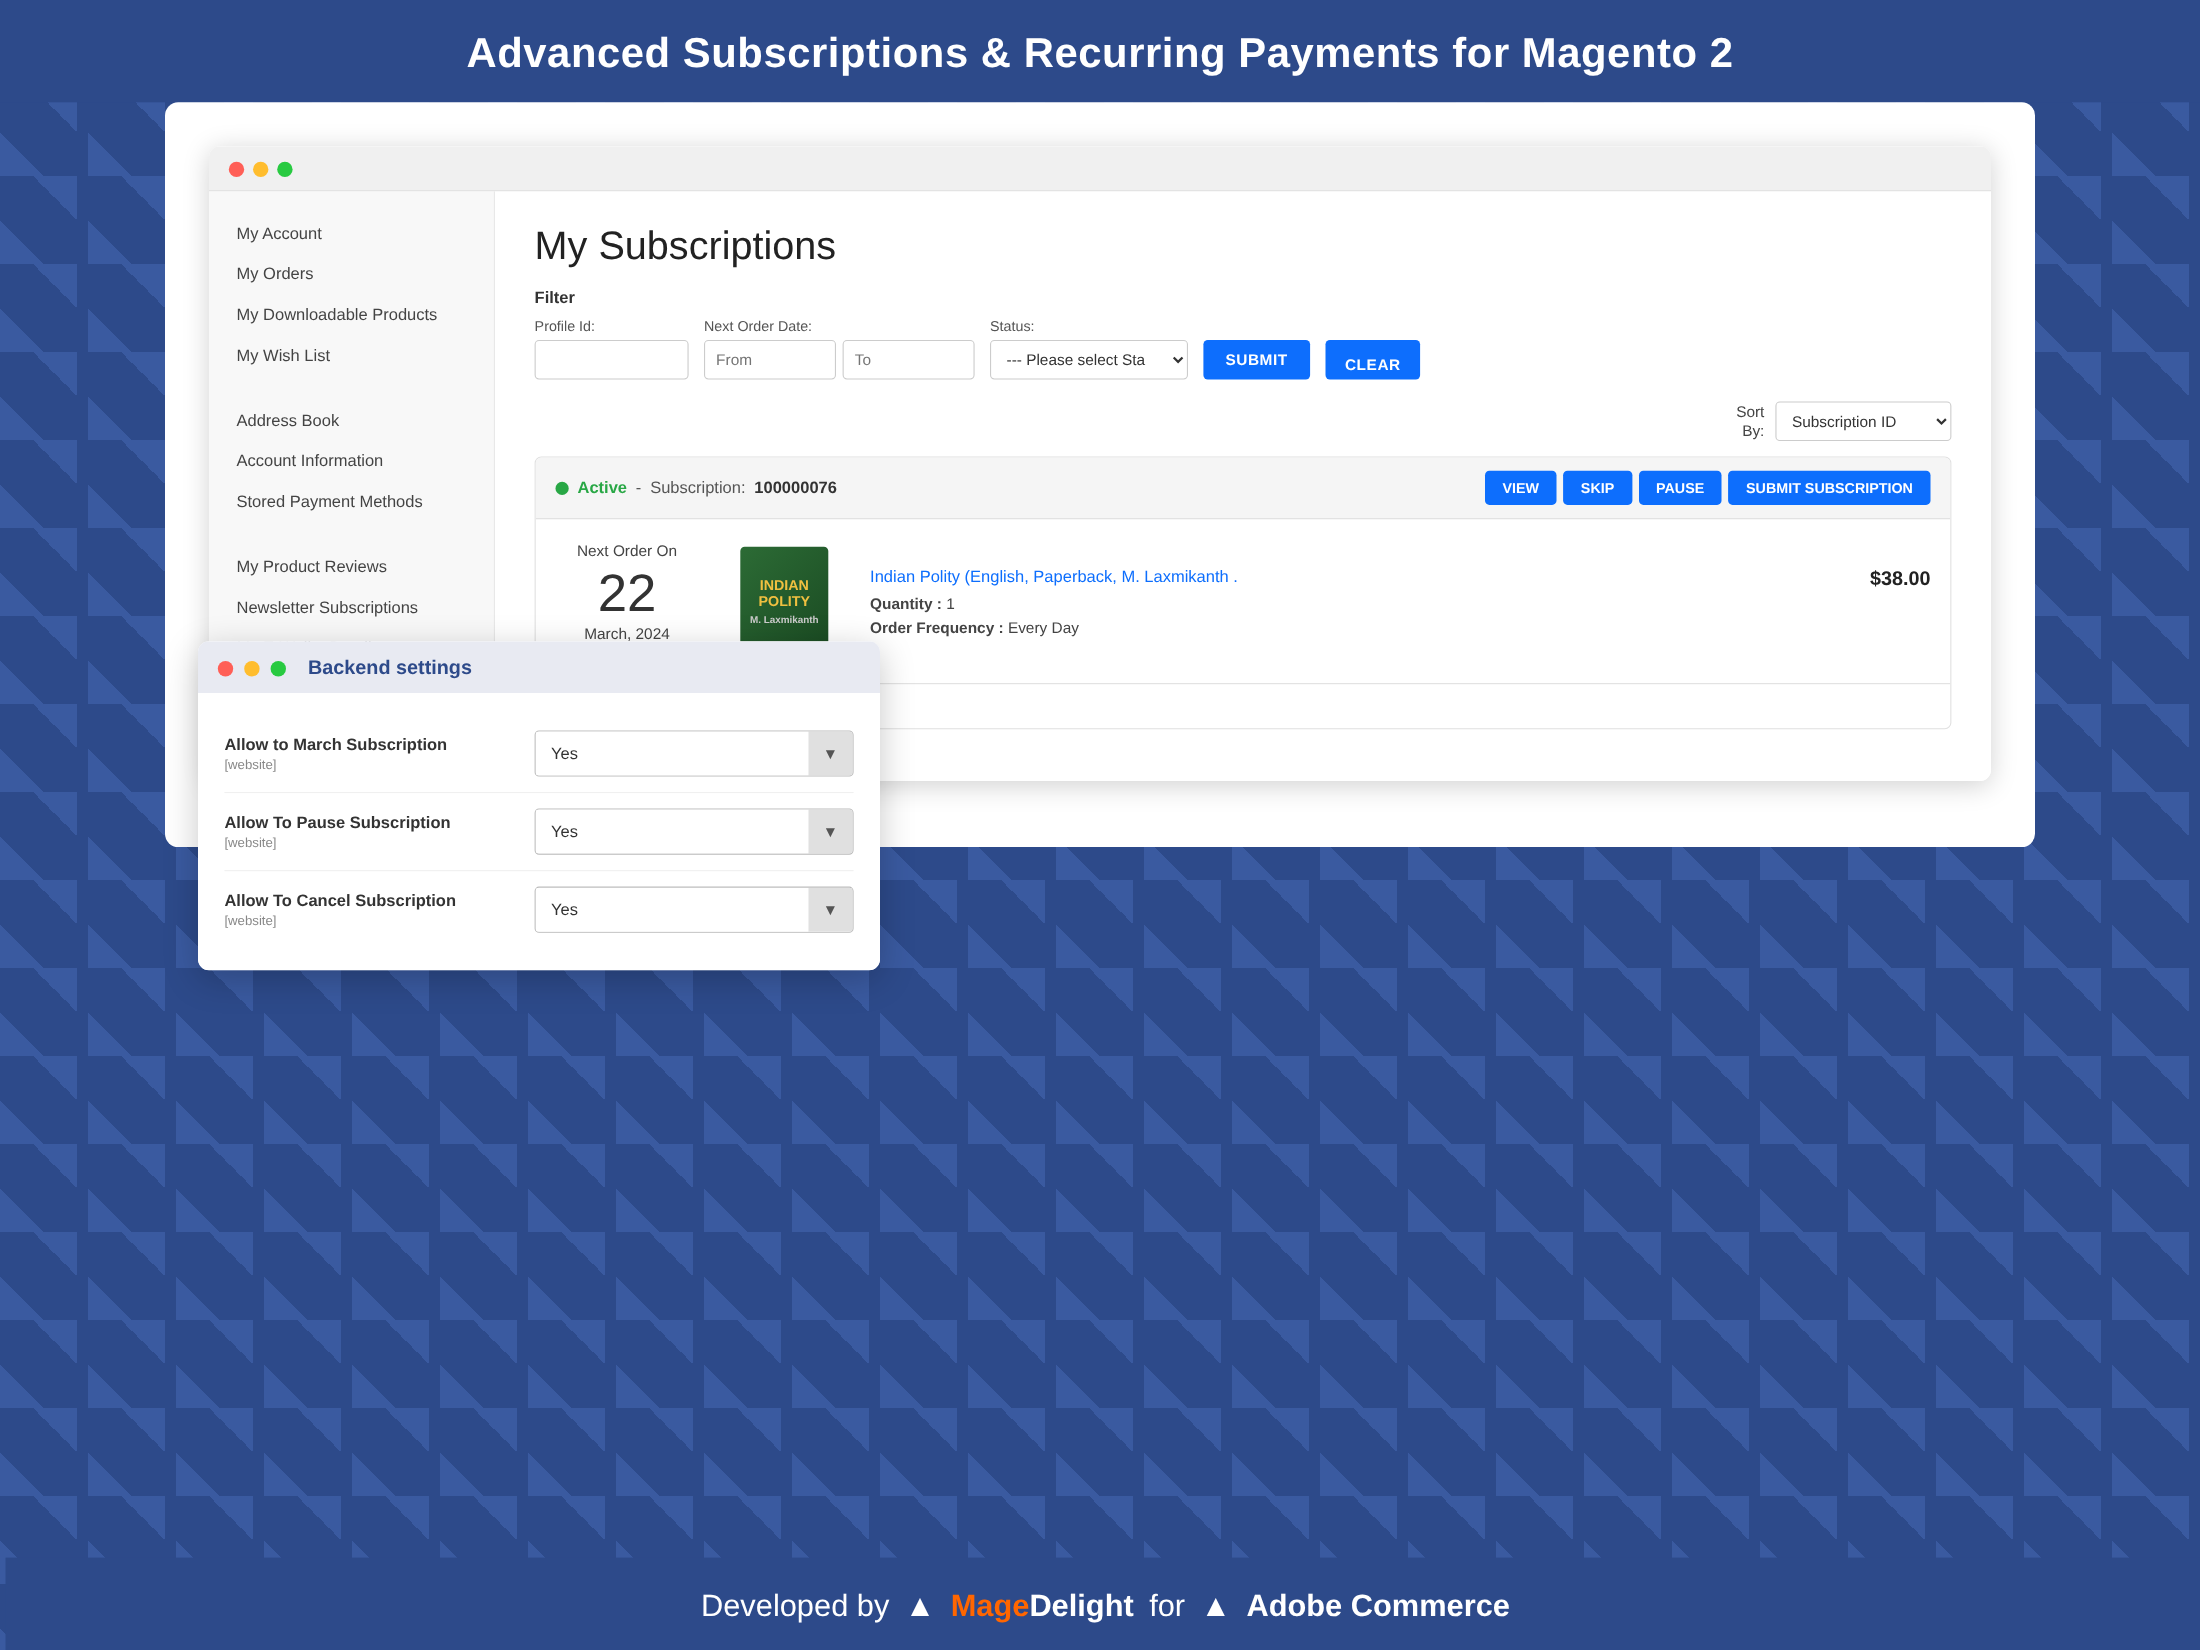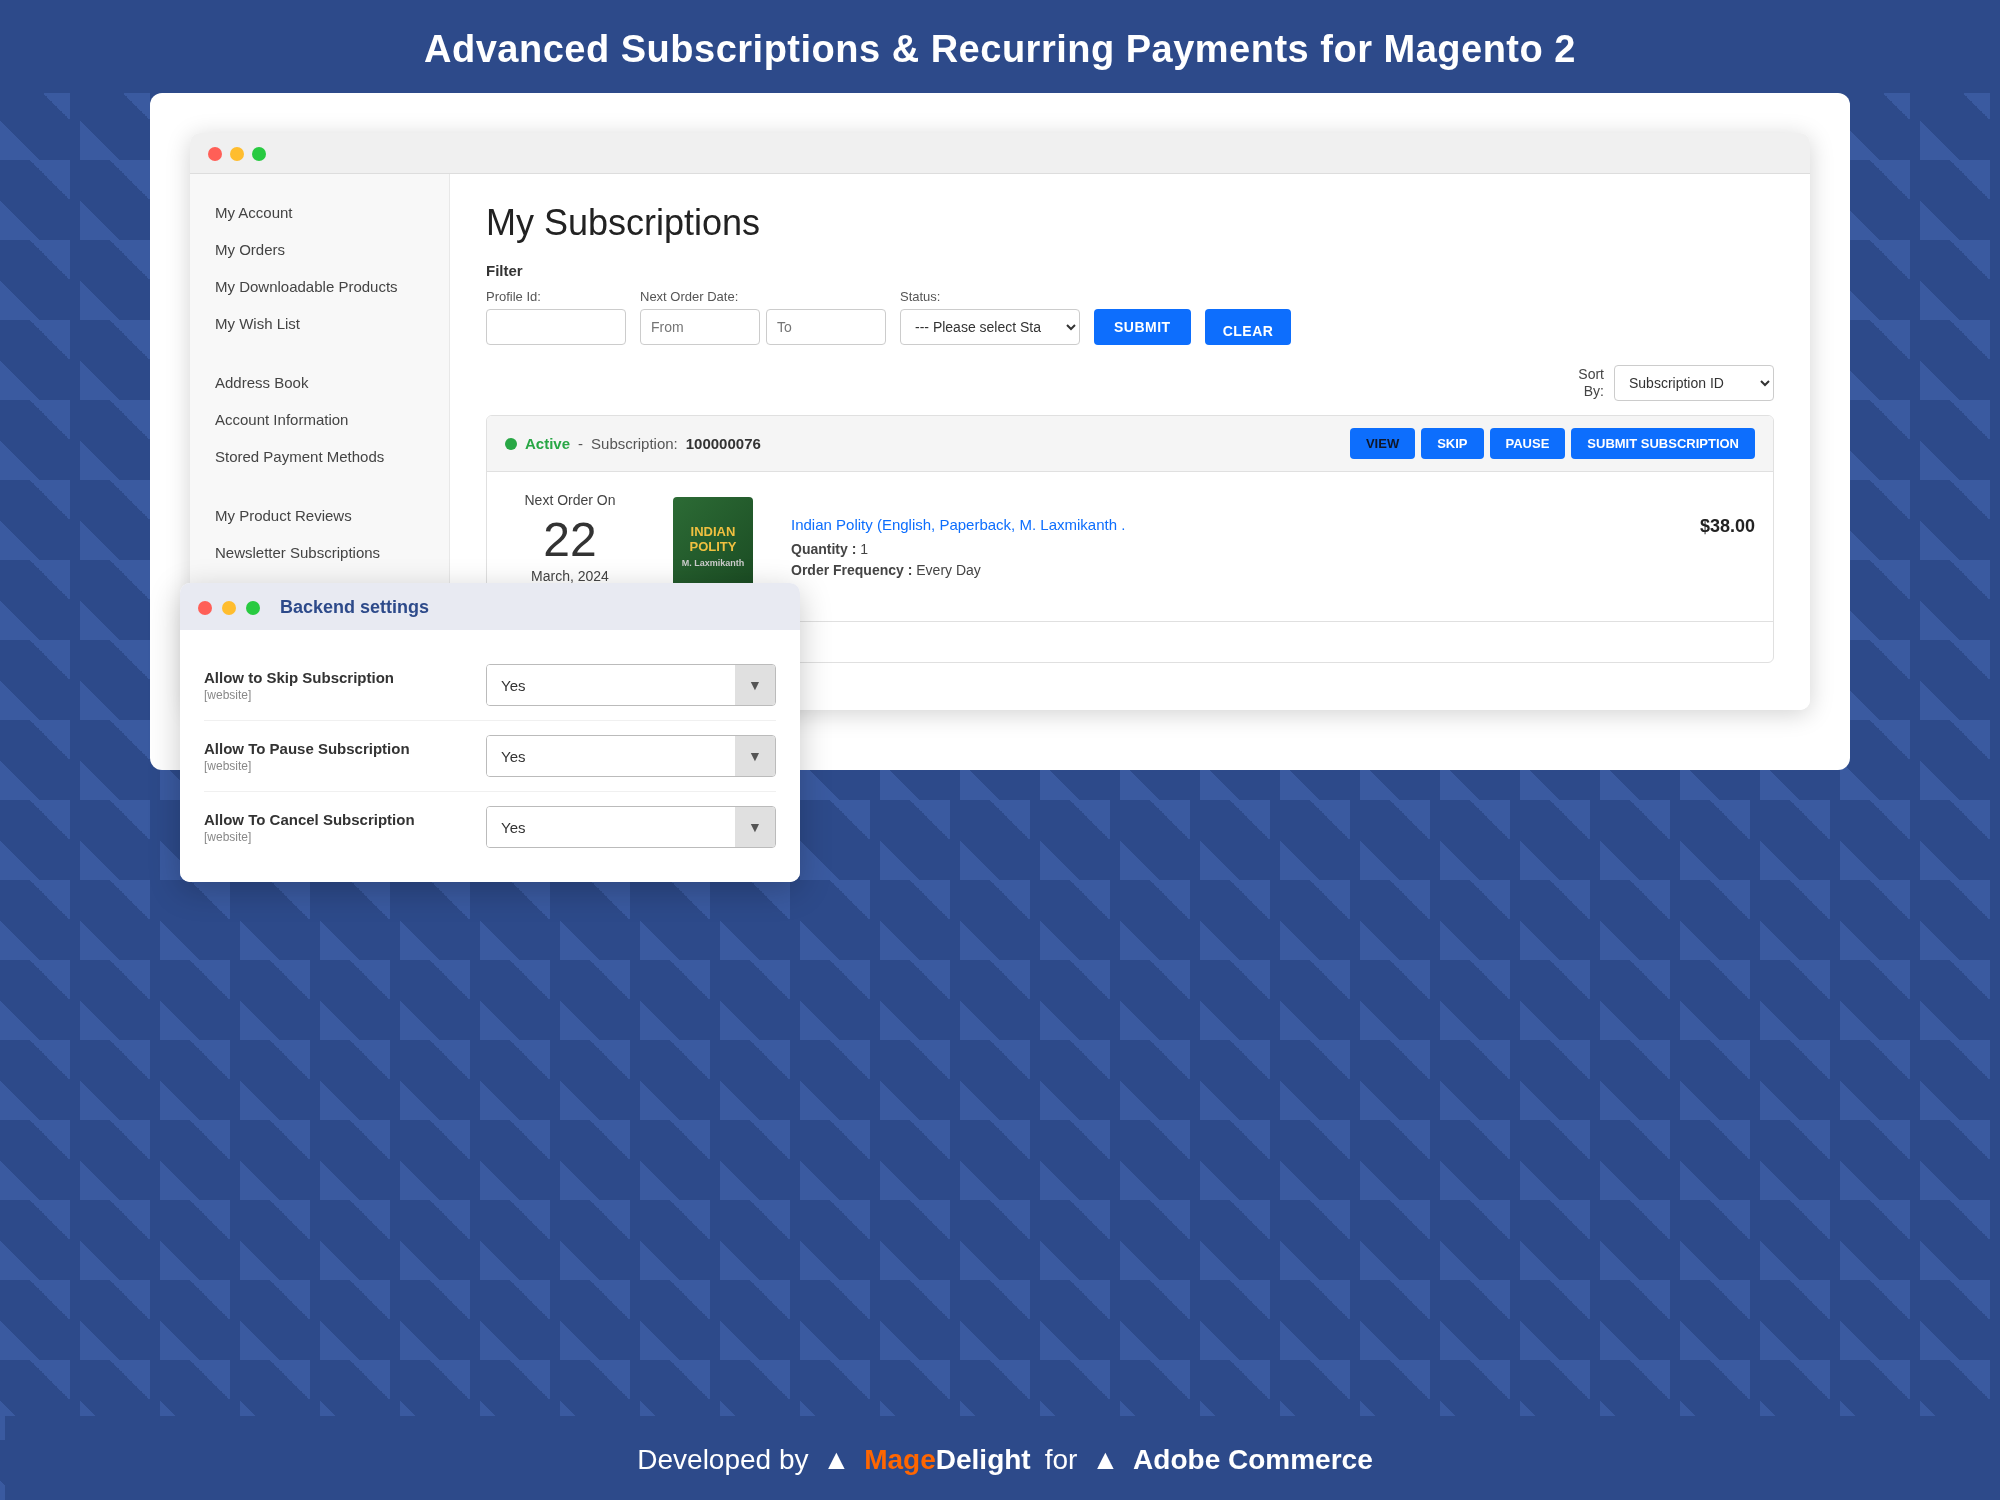--- a/index.html
+++ b/index.html
@@ -277,21 +277,21 @@
       font-size: 15px;
     }
 
     .subscription-actions {
       display: flex;
       gap: 6px;
     }
 
     .btn-view {
       background: #0d6efd;
-      color: #0f172a;
+      color: #ffffff;
       border: none;
       border-radius: 4px;
       padding: 0 16px;
       font-size: 13px;
       font-weight: 600;
       cursor: pointer;
     }
 
     .btn-skip {
       background: #0d6efd;
@@ -705,21 +705,21 @@
     <div class="backend-titlebar">
       <div class="browser-dot red"></div>
       <div class="browser-dot yellow"></div>
       <div class="browser-dot green"></div>
       <span class="backend-title">Backend settings</span>
     </div>
     <div class="backend-body">
 
       <div class="setting-row">
         <div class="setting-label">
-          <span class="setting-label-main">Allow to Skip Subscription</span>
+          <span class="setting-label-main">Allow to March Subscription</span>
           <span class="setting-label-sub">[website]</span>
         </div>
         <div class="setting-select-wrapper">
           <select class="setting-select">
             <option>Yes</option>
             <option>No</option>
           </select>
           <div class="setting-select-arrow">▼</div>
         </div>
       </div>

